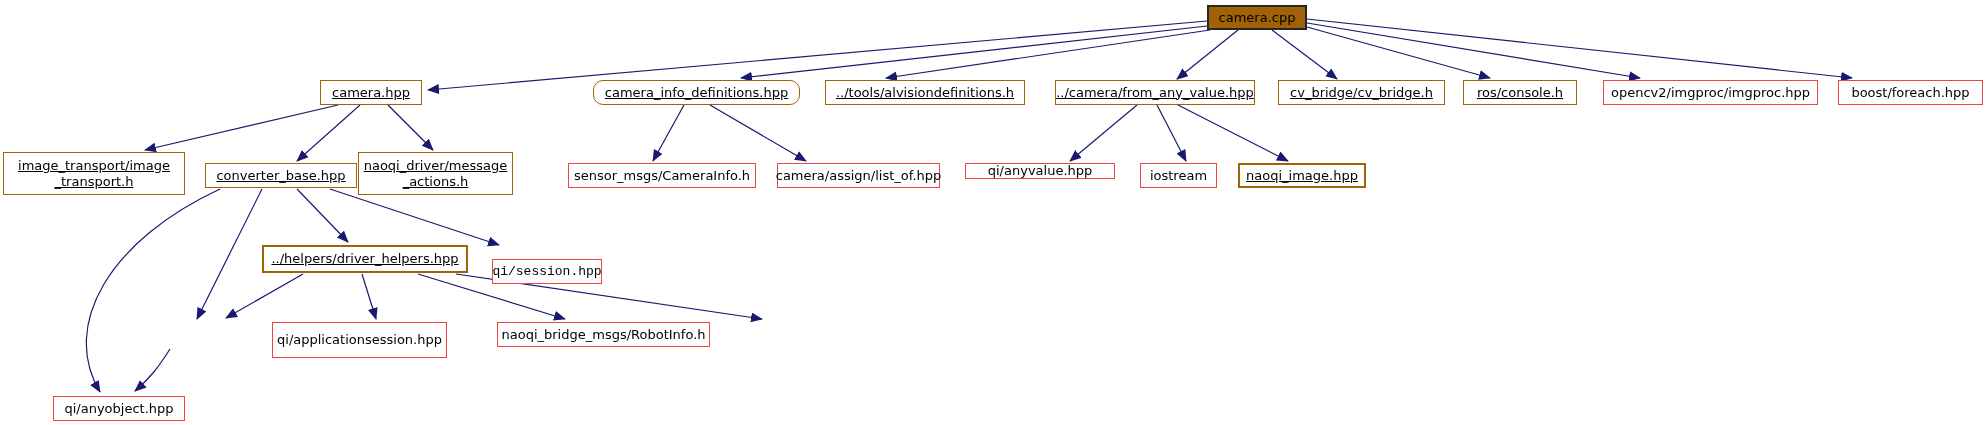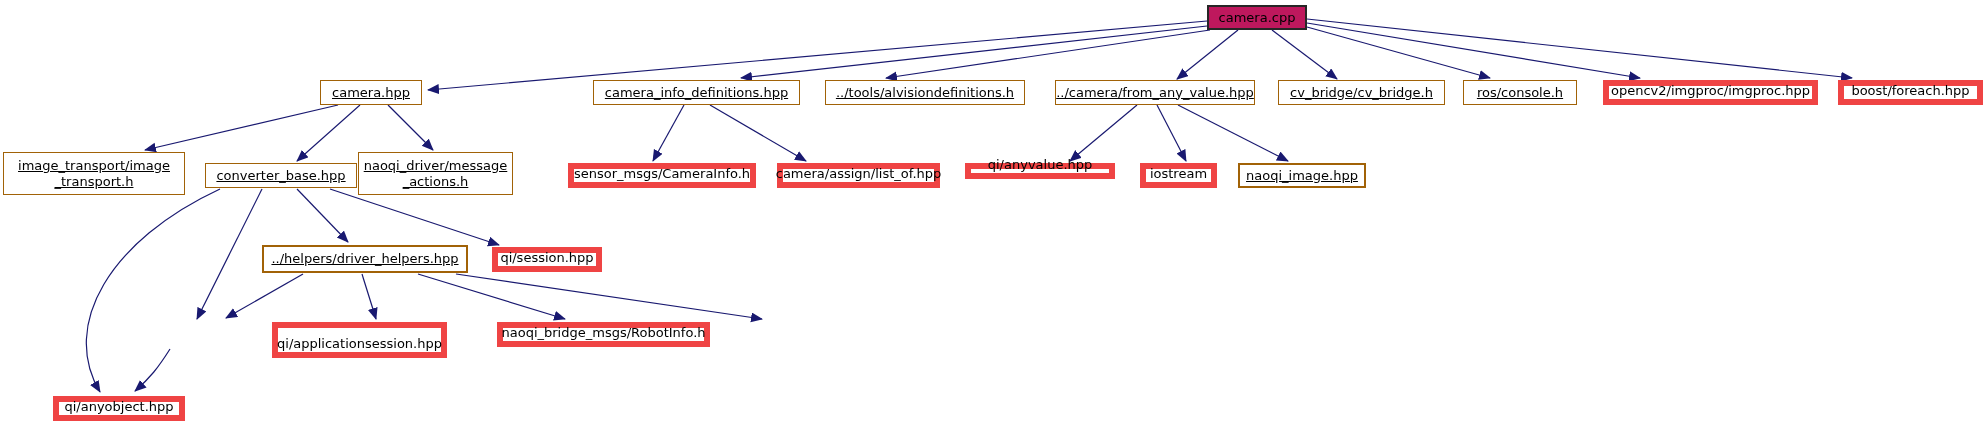--- a/index.html
+++ b/index.html
@@ -13,24 +13,24 @@
   #edges{position:absolute;left:0;top:0;width:1986px;height:425px;z-index:1;}
   #nodes{position:absolute;left:0;top:0;width:1986px;height:425px;z-index:2;}
   .node{
     position:absolute;
     display:flex;flex-direction:column;align-items:center;justify-content:center;
     background:#ffffff;
     font-size:13px;line-height:16px;color:#000000;
     text-align:center;white-space:nowrap;
     box-sizing:border-box;
   }
-  .node.root{background:#be185d;border:2px solid #262626;}
+  .node.root{background:#a16207;border:2px solid #262626;}
   .node.internal{border:1px solid #a16207;text-decoration:underline;}
   .node.internal.thick{border-width:2px;}
-  .node.external{border:6px solid #ef4444;justify-content:flex-end;}
+  .node.external{border:1px solid #ef4444;}
   .node span{display:block;}
 </style>
 </head>
 <body>
 
 <div id="graph">
   <svg id="edges" xmlns="http://www.w3.org/2000/svg">
     <defs>
       <marker id="arrow" markerUnits="userSpaceOnUse" markerWidth="13" markerHeight="11" refX="11" refY="5" orient="auto">
         <path d="M0,0 L12,5 L0,10 z" fill="#191970"></path>
@@ -64,21 +64,21 @@
         <path d="M170,349 C158,368 150,378 135,391" fill="none" stroke="#191970" stroke-width="1.2" marker-end="url(#arrow)"></path>
       </g>
   </svg>
   <div id="nodes">
       <div class="node root" style="left: 1207px; top: 5px; width: 100px; height: 25px;">
         <span>camera.cpp</span>
       </div>
       <div class="node internal" style="left: 320px; top: 80px; width: 102px; height: 25px;">
         <span>camera.hpp</span>
       </div>
-      <div class="node internal" style="left: 593px; top: 80px; width: 207px; height: 25px;">
+      <div class="node internal" style="left: 593px; top: 80px; width: 207px; height: 25px; border-radius: 10px;">
         <span>camera_info_definitions.hpp</span>
       </div>
       <div class="node internal" style="left: 825px; top: 80px; width: 200px; height: 25px;">
         <span>../tools/alvisiondefinitions.h</span>
       </div>
       <div class="node internal" style="left: 1055px; top: 80px; width: 200px; height: 25px;">
         <span>../camera/from_any_value.hpp</span>
       </div>
       <div class="node internal" style="left: 1278px; top: 80px; width: 167px; height: 25px;">
         <span>cv_bridge/cv_bridge.h</span>
@@ -114,21 +114,21 @@
       </div>
       <div class="node external" style="left: 1140px; top: 163px; width: 77px; height: 25px;">
         <span>iostream</span>
       </div>
       <div class="node internal thick" style="left: 1238px; top: 163px; width: 128px; height: 25px;">
         <span>naoqi_image.hpp</span>
       </div>
       <div class="node internal thick" style="left: 262px; top: 245px; width: 206px; height: 28px;">
         <span>../helpers/driver_helpers.hpp</span>
       </div>
-      <div class="node external" style="left: 492px; top: 247px; width: 110px; height: 25px;">
+      <div class="node external" style="left: 492px; top: 259px; width: 110px; height: 25px; font-family: Liberation Mono, monospace;">
         <span>qi/session.hpp</span>
       </div>
       <div class="node external" style="left: 272px; top: 322px; width: 175px; height: 36px;">
         <span>qi/applicationsession.hpp</span>
       </div>
       <div class="node external" style="left: 497px; top: 322px; width: 213px; height: 25px;">
         <span>naoqi_bridge_msgs/RobotInfo.h</span>
       </div>
       <div class="node external" style="left: 53px; top: 396px; width: 132px; height: 25px;">
         <span>qi/anyobject.hpp</span>

